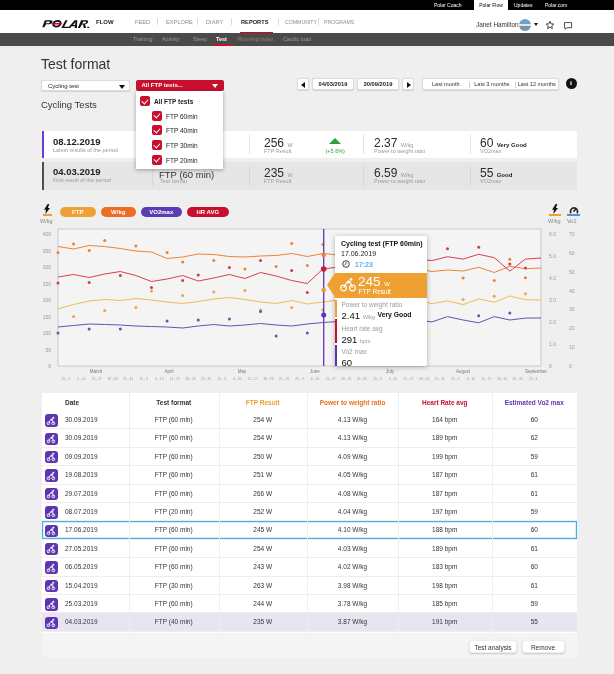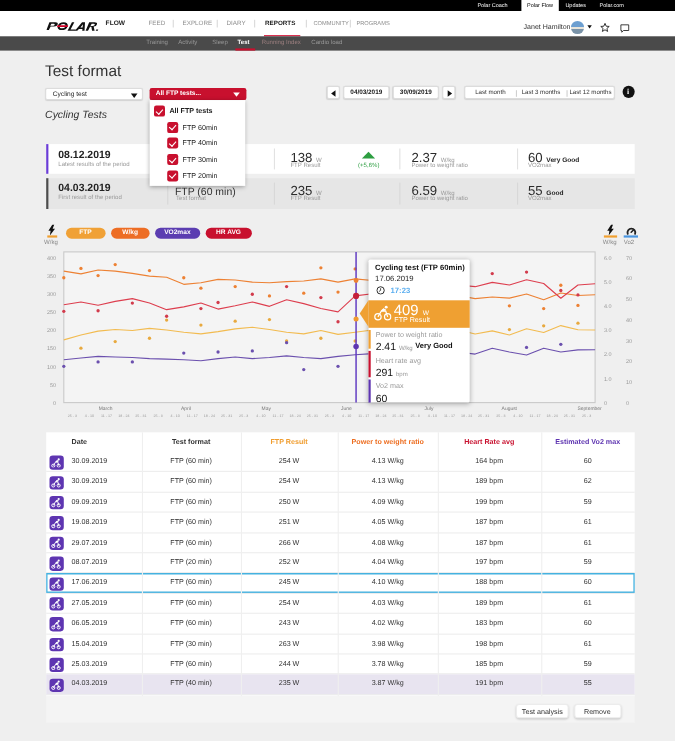--- a/index.html
+++ b/index.html
@@ -11,21 +11,21 @@
 #topbar span { position:absolute; top:0; height:10px; line-height:10px; font-size:5px; color:#fff; }
 #topbar .tab { background:#fff; color:#000; text-align:center; }
 
 #navbar { position:absolute; left:0; top:10px; width:614px; height:23px; background:#fff; }
 .navitem { position:absolute; top:0; height:23px; line-height:24px; font-size:5.7px; color:#8d8d8d; letter-spacing:0; }
 .navsep { position:absolute; top:8px; width:1px; height:7px; background:#d9d9d9; }
 
 #subnav { position:absolute; left:0; top:33px; width:614px; height:13px; background:#4a4a4a; }
 #subnav span { position:absolute; top:0; height:13px; line-height:13.5px; font-size:5.5px; color:#989898; }
 h1 { position:absolute; left:41px; top:56px; font-size:14px; line-height:1.15; font-weight:400; color:#333; }
-h2 { position:absolute; left:41px; top:100px; font-size:9.5px; line-height:1.15; font-weight:400; color:#333;font-style:italic; }
+h2 { position:absolute; left:41px; top:100px; font-size:9.5px; line-height:1.15; font-weight:400; color:#333; }
 
 .btn { position:absolute; background:#fff; border:1px solid #dcdcdc; border-radius:2px; box-shadow:0 .5px 1px rgba(0,0,0,.12); }
 .ddl { height:11px; }
 .ddtext { position:absolute; left:6px; top:0; line-height:11px; font-size:6px; color:#222; }
 .caret { position:absolute; width:0; height:0; border-left:3px solid transparent; border-right:3px solid transparent; border-top:4px solid #111; top:4px; }
 .caret.w { border-top-color:#fff; }
 .navbtn { width:11.5px; height:11.5px; }
 .tri { position:absolute; width:0; height:0; top:3px; }
 .tri.l { border-top:3px solid transparent; border-bottom:3px solid transparent; border-right:4.5px solid #111; left:3px; }
 .tri.r { border-top:3px solid transparent; border-bottom:3px solid transparent; border-left:4.5px solid #111; left:4px; }
@@ -144,21 +144,21 @@
 </div>
 <div class="abs" style="left:565.5px; top:78px; width:11px; height:11px; border-radius:50%; background:#111; color:#fff; font-size:7px; font-weight:bold; text-align:center; line-height:11px; font-family:'Liberation Serif',serif;">i</div>
 
 <div class="sumrow" style="top:131px; height:27px; background:#fff; border-left:2.5px solid #6a3cd6;">
   <div class="cellsep" style="left:108px;"></div>
   <div class="cellsep" style="left:205px;"></div>
   <div class="cellsep" style="left:319px;"></div>
   <div class="cellsep" style="left:426px;"></div>
   <div class="abs" style="left:9px; top:6px; font-size:9.5px; line-height:1; font-weight:bold; color:#222;">08.12.2019</div>
   <div class="abs sublab" style="left:9px; top:16.5px; line-height:1;">Latest results of the period</div>
-  <div class="abs" style="left:220px; top:5.5px; font-size:12px; line-height:1;"><span class="big">138</span> <span class="unit">W</span></div>
+  <div class="abs" style="left:220px; top:5.5px; font-size:12px; line-height:1;"><span class="big">256</span> <span class="unit">W</span></div>
   <div class="abs sublab" style="left:220px; top:18px; line-height:1;">FTP Result</div>
   <div class="abs" style="left:285px; top:7px; width:0; height:0; border-left:6px solid transparent; border-right:6px solid transparent; border-bottom:6.5px solid #2d9e41;"></div>
   <div class="abs" style="left:281.5px; top:18px; font-size:5.5px; line-height:1; color:#2d9e41;">(+5,6%)</div>
   <div class="abs" style="left:330px; top:5.5px; font-size:12px; line-height:1;"><span class="big">2.37</span> <span class="unit">W/kg</span></div>
   <div class="abs sublab" style="left:330px; top:18px; line-height:1;">Power to weight ratio</div>
   <div class="abs" style="left:436px; top:5.5px; font-size:12px; line-height:1;"><span class="big">60</span> <span style="font-size:6px; font-weight:bold; color:#222;">Very Good</span></div>
   <div class="abs sublab" style="left:436px; top:18px; line-height:1;">VO2max</div>
 </div>
 
 <div class="sumrow" style="top:162px; height:27.5px; background:#e6e6e6; border-left:2.5px solid #4d4d4d;">
@@ -358,21 +358,21 @@
   <div class="abs" style="left:0; top:37.5px; width:91.5px; height:24.5px; background:#efa032;"></div>
   <div class="abs" style="left:-8.5px; top:37.5px; width:0; height:0; border-top:12.25px solid transparent; border-bottom:12.25px solid transparent; border-right:8.5px solid #efa032;"></div>
   <svg class="abs" style="left:4.5px; top:41.5px;" width="16" height="15" viewBox="0 0 36 34" fill="none" stroke="#fff" stroke-width="2.6">
     <circle cx="8" cy="25" r="6.5"></circle>
       <circle cx="28" cy="25" r="6.5"></circle>
     <path d="M8 25 L15 13 h9 l4 12" fill="none"></path>
     <path d="M15 13 l6-5" stroke-width="3"></path>
     <circle cx="25" cy="5" r="3" fill="#fff" stroke="none"></circle>
     <path d="M17 12 l7-2" stroke-width="3.6"></path>
   </svg>
-  <div class="abs" style="left:23px; top:39px; color:#fff; font-size:13.5px; line-height:1;"><span style="font-size:13.5px;">409</span> <span style="font-size:6px;">W</span></div>
+  <div class="abs" style="left:23px; top:39px; color:#fff; font-size:13.5px; line-height:1;"><span style="font-size:13.5px;">245</span> <span style="font-size:6px;">W</span></div>
   <div class="abs" style="left:23.5px; top:53.5px; color:#fff; font-size:6.5px; line-height:1;">FTP Result</div>
 
   <div class="abs" style="left:0; top:64px; width:1.8px; height:17.5px; background:#efa032;"></div>
   <div class="abs tgray" style="left:6.5px; top:66px;">Power to weight ratio</div>
   <div class="abs" style="left:6.5px; top:75px; font-size:9.5px; line-height:1;"><span style="font-size:9.5px; color:#111;">2.41</span> <span style="font-size:5.5px; color:#999;">W/kg</span></div>
   <div class="abs" style="left:42.5px; top:76.5px; font-size:6.8px; line-height:1; font-weight:bold; color:#111;">Very Good</div>
   <div class="abs" style="left:0; top:83.5px; width:1.8px; height:23.5px; background:#c8102e;"></div>
   <div class="abs tgray" style="left:6.5px; top:90px;">Heart rate avg</div>
   <div class="abs" style="left:6.5px; top:99px; font-size:9.5px; line-height:1;"><span style="font-size:9.5px; color:#111;">291</span> <span style="font-size:5.5px; color:#999;">bpm</span></div>
   <div class="abs" style="left:0; top:109px; width:1.8px; height:21px; background:#5e35b1;"></div>

